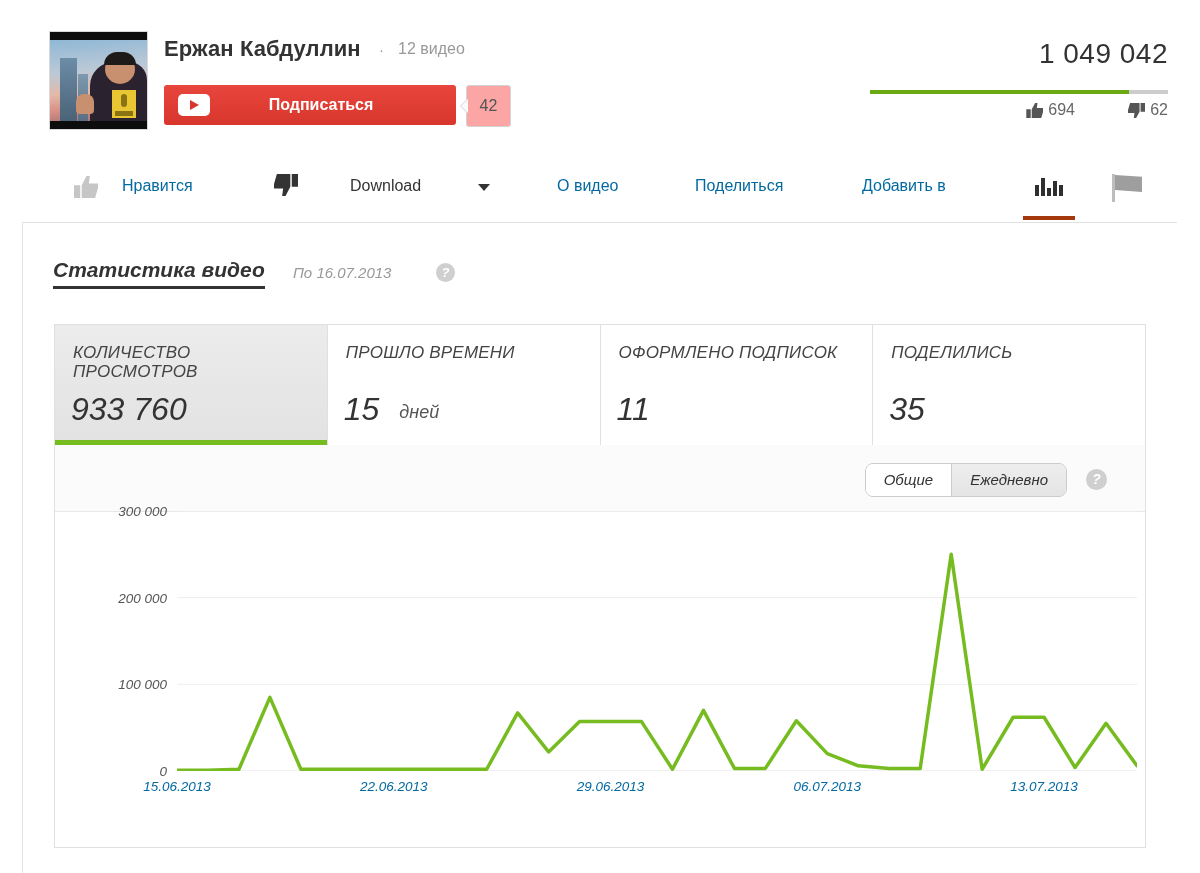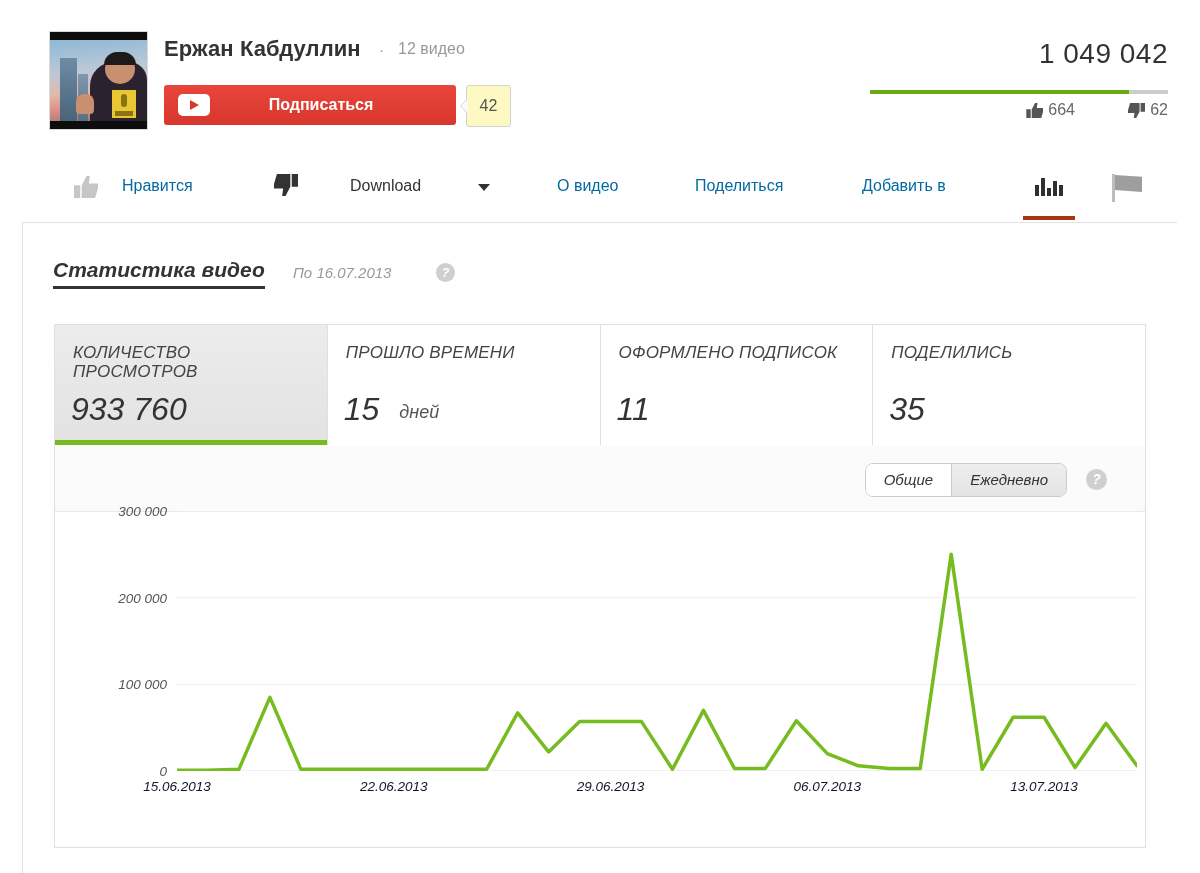--- a/index.html
+++ b/index.html
@@ -48,21 +48,21 @@
     background:linear-gradient(180deg,#e8453c 0%,#d8372e 100%);
     border-radius:3px;cursor:pointer;
   }
   .subbtn .yt{position:absolute;left:14px;top:9px;width:32px;height:22px;background:#fff;border-radius:5px;}
   .subbtn .yt:after{content:"";position:absolute;left:12px;top:5.5px;
     border-left:9px solid #d8372e;border-top:5.5px solid transparent;border-bottom:5.5px solid transparent;}
   .subbtn .lbl{position:absolute;left:0;top:0;width:292px;height:40px;line-height:40px;
     text-align:center;color:#fff;font-size:16px;font-weight:bold;padding-left:22px;box-sizing:border-box;}
   .subcount{
     position:absolute;left:466px;top:85px;width:43px;height:40px;
-    border:1px solid #d3d3d3;border-radius:3px;background:#fef9c3;
+    border:1px solid #d3d3d3;border-radius:3px;background:#fca5a5;
     line-height:40px;text-align:center;font-size:16px;color:#555;
   }
   .subcount:before{content:"";position:absolute;left:-7px;top:13px;
     border-right:7px solid #d3d3d3;border-top:7px solid transparent;border-bottom:7px solid transparent;}
   .subcount:after{content:"";position:absolute;left:-6px;top:13px;
     border-right:7px solid #fafafa;border-top:7px solid transparent;border-bottom:7px solid transparent;}
 
   .views{position:absolute;right:32px;top:38px;font-size:28px;color:#333;letter-spacing:.5px;}
   .ratiobar{position:absolute;right:32px;top:90px;width:298px;height:4px;background:#cccccc;}
   .ratiobar i{display:block;height:4px;background:#6aaa12;}
@@ -131,21 +131,21 @@
     background:#fff;border-right:1px solid #ccc;cursor:pointer;}
   .seg div:last-child{border-right:none;}
   .seg div.on{background:linear-gradient(180deg,#eeeeee,#e4e4e4);}
   .help-seg{position:absolute;right:38px;top:24px;width:21px;height:21px;line-height:21px;font-size:14px;}
 
   .plot{position:absolute;left:0;top:66px;width:1090px;height:335px;}
   .axis-y{position:absolute;left:0;top:0;width:120px;height:260px;}
   .axis-y span{position:absolute;right:8px;font-size:13.5px;color:#555;transform:translateY(-50%);}
   svg.linechart{position:absolute;left:122px;top:0;}
   .axis-x{position:absolute;left:122px;top:268px;width:960px;height:20px;}
-  .axis-x span{position:absolute;font-size:13.5px;color:#0f172a;transform:translateX(-50%);}
+  .axis-x span{position:absolute;font-size:13.5px;color:#0369a1;transform:translateX(-50%);}
 </style>
 </head>
 <body>
 
 <div class="page">
 
   <div class="header">
 
     <div class="avatar">
       <div class="sky"></div>
@@ -171,21 +171,21 @@
       <div class="yt"></div>
       <div class="lbl">Подписаться</div>
     </div>
     <div class="subcount">42</div>
 
     <div class="views">1 049 042</div>
     <div class="ratiobar">
       <i id="ratio-fill" style="width: 87%;"></i>
     </div>
     <div class="ld likes">
-      <span class="tb-ico tb-up"></span><span>664</span>
+      <span class="tb-ico tb-up"></span><span>694</span>
     </div>
     <div class="ld dislikes">
       <span class="tb-ico tb-down"></span><span>62</span>
     </div>
   </div>
 
   <div class="actionbar">
     <div class="act-like-ico"></div>
     <div class="act act-like-lbl">Нравится</div>
     <div class="act-dislike-ico"></div>

